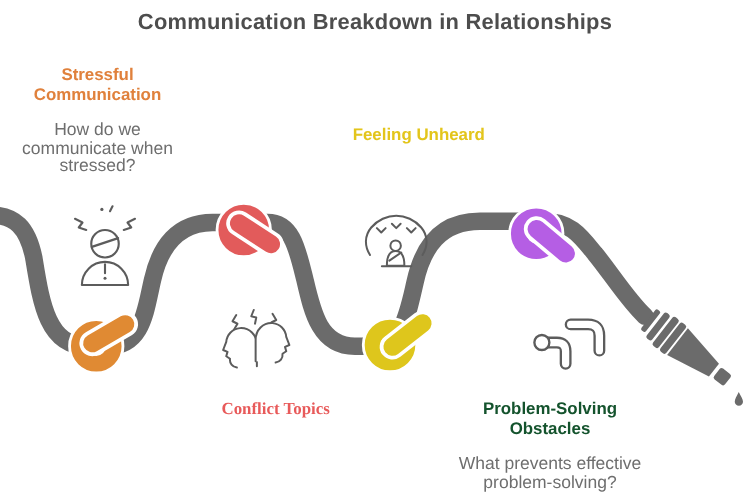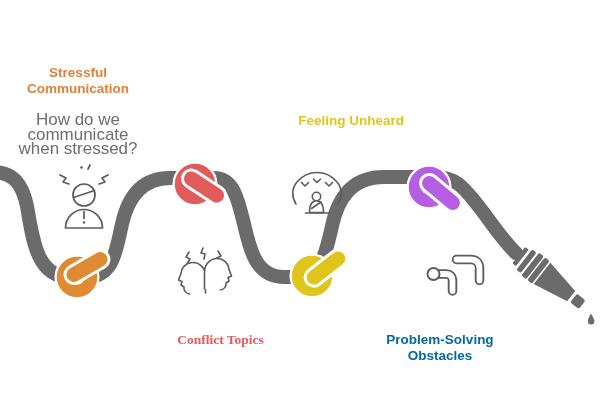--- a/index.html
+++ b/index.html
@@ -2,36 +2,37 @@
 <html><head>
 <meta charset="utf-8">
 <style>
   html,body{margin:0;padding:0;background:#fff;}
   .canvas{position:relative;width:600px;height:403px;background:#ffffff;overflow:hidden;
           font-family:"Liberation Sans",sans-serif;}
   .title{position:absolute;top:7px;left:0;width:100%;text-align:center;margin:0;
          font-size:17.5px;font-weight:bold;color:#4d4d4d;letter-spacing:.2px;}
   .scene{position:absolute;top:0;left:0;}
   .sec{position:absolute;text-align:center;}
-  .sec h2{margin:16px;font-size:13.5px;line-height:16px;font-weight:bold;}
-  .sec p{margin:12px 0 0 0;font-size:17px;line-height:14.5px;color:#6e6e6e;}
+  .sec h2{margin:3px;font-size:13.5px;line-height:16px;font-weight:bold;}
+  .sec p{margin:12px 0 0 0;font-size:14px;line-height:14.5px;color:#6e6e6e;}
   .c-orange{color:#e0813c;}
   .c-yellow{color:#e3c51b;}
   .c-red{color:#e85a5a;font-family:Liberation Serif, serif;}
-  .c-purple{color:#0369a1;}
+  .c-purple{color:#14532d;}
   .sec-stressful{left:6px;top:49px;width:144px;}
-  .sec-unheard{left:250px;top:97px;width:170px;text-align:right;}
+  .sec-unheard{left:250px;top:97px;width:170px;}
   .sec-conflict{left:143px;top:316px;width:155px;}
   .sec-obstacles{left:361px;top:316px;width:158px;}
 </style>
 </head>
 <body>
 
 <div class="canvas">
 
+  <h1 class="title">Communication Breakdown in Relationships</h1>
 
   <svg class="scene" width="600" height="403" viewBox="0 0 600 403">
 
     <path d="M -8 172
              C 12 172, 22 182, 27 206
              C 33 243, 38 277, 70 277
              L 86 277
              C 114 277, 116 250, 122 224
              C 128 197, 142 178, 170 178
              L 214 178
@@ -135,15 +136,16 @@
   <div class="sec sec-unheard">
     <h2 class="c-yellow">Feeling Unheard</h2>
   </div>
 
   <div class="sec sec-conflict">
     <h2 class="c-red">Conflict Topics</h2>
   </div>
 
   <div class="sec sec-obstacles">
     <h2 class="c-purple">Problem-Solving Obstacles</h2>
+    <p>What prevents effective problem-solving?</p>
   </div>
 
 </div>
 
 </body></html>

